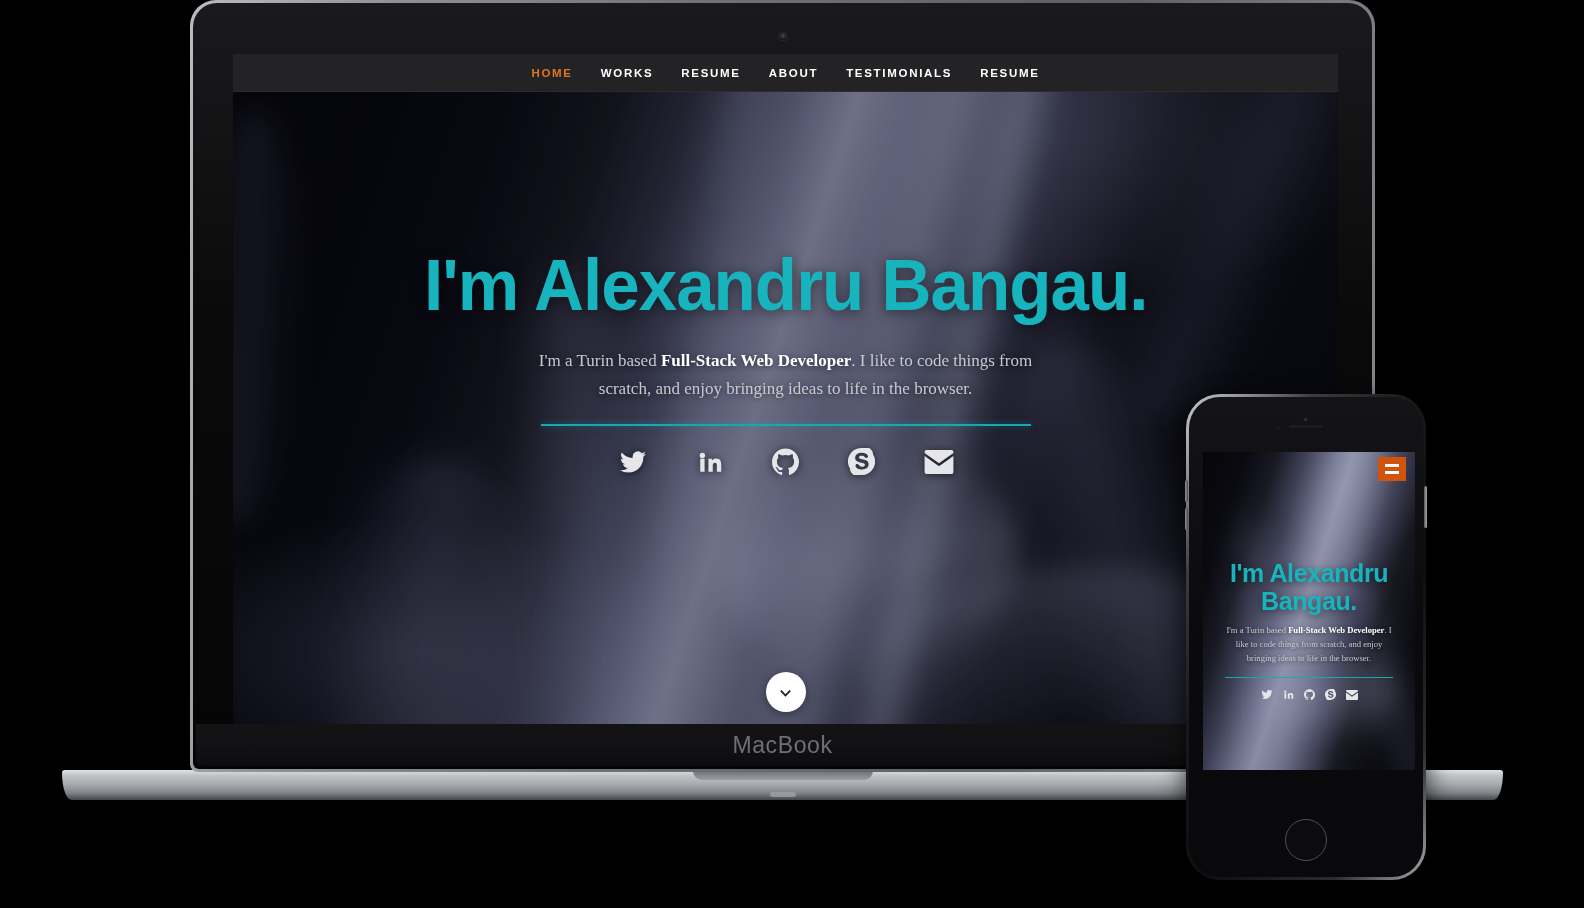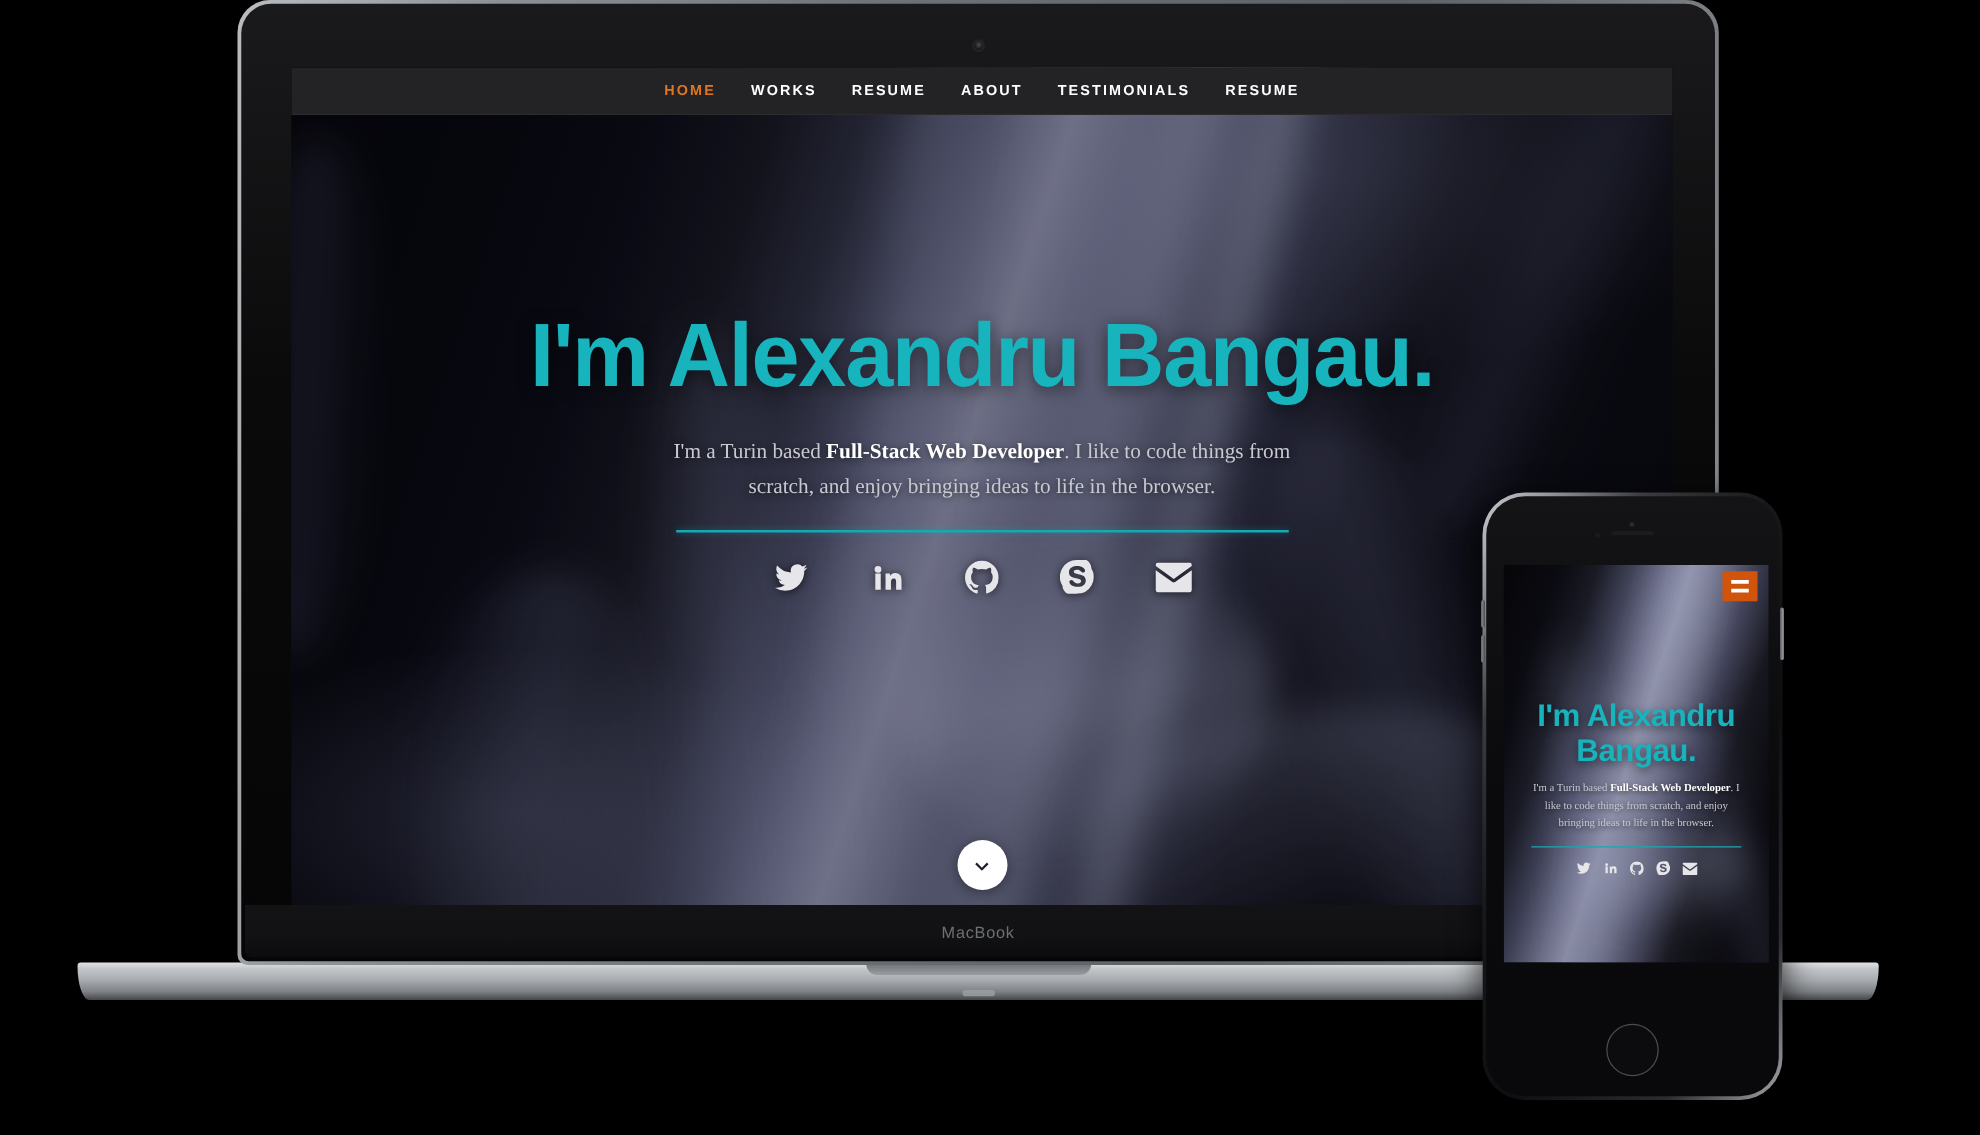--- a/index.html
+++ b/index.html
@@ -35,21 +35,21 @@
     position:absolute; left:40px; top:51px; width:1105px; height:694px;
     background:#0b0b14; overflow:hidden;
   }
   .mb-chin {
     position:absolute; left:3px; right:3px; bottom:3px; height:42px;
     background: linear-gradient(180deg,#131315 0%,#121214 55%,#0c0c0e 100%);
     display:flex; align-items:center; justify-content:center;
     border-radius: 0 0 6px 6px;
   }
   .mb-chin-label {
-    color:#6d7074; font-size:13px; letter-spacing:.6px;
+    color:#6d7074; font-size:23px; letter-spacing:.6px;
     font-family:"Liberation Sans", sans-serif; font-weight:300;
   }
   
   .mb-base {
     position:absolute; left:-128px; top:770px; width:1441px; height:30px;
     background: linear-gradient(180deg,#dfe1e3 0%,#c2c5c8 18%,#a7aaae 48%,#7d8084 78%,#44464a 100%);
     border-radius: 4px 4px 14px 14px / 4px 4px 40px 40px;
     box-shadow: 0 4px 10px rgba(0,0,0,.8);
   }
   .mb-base::after {

